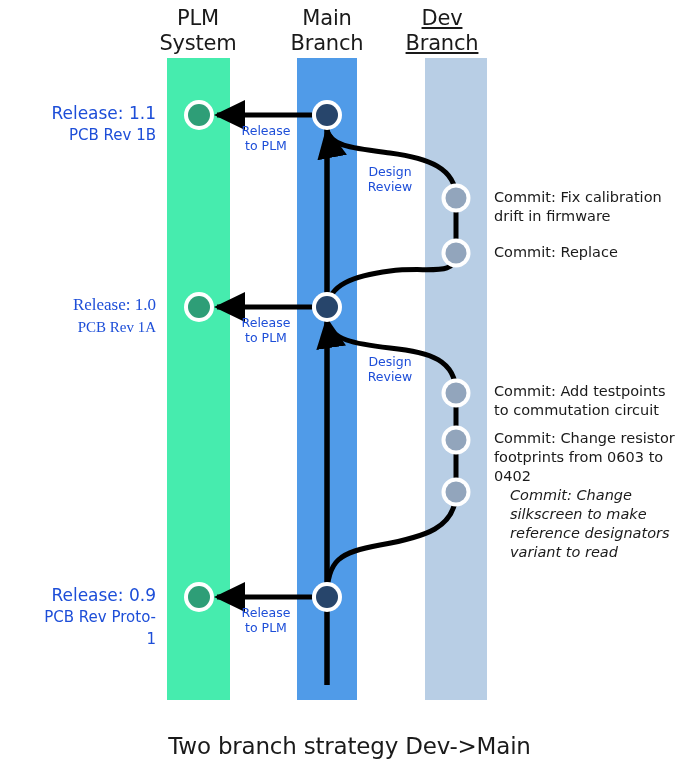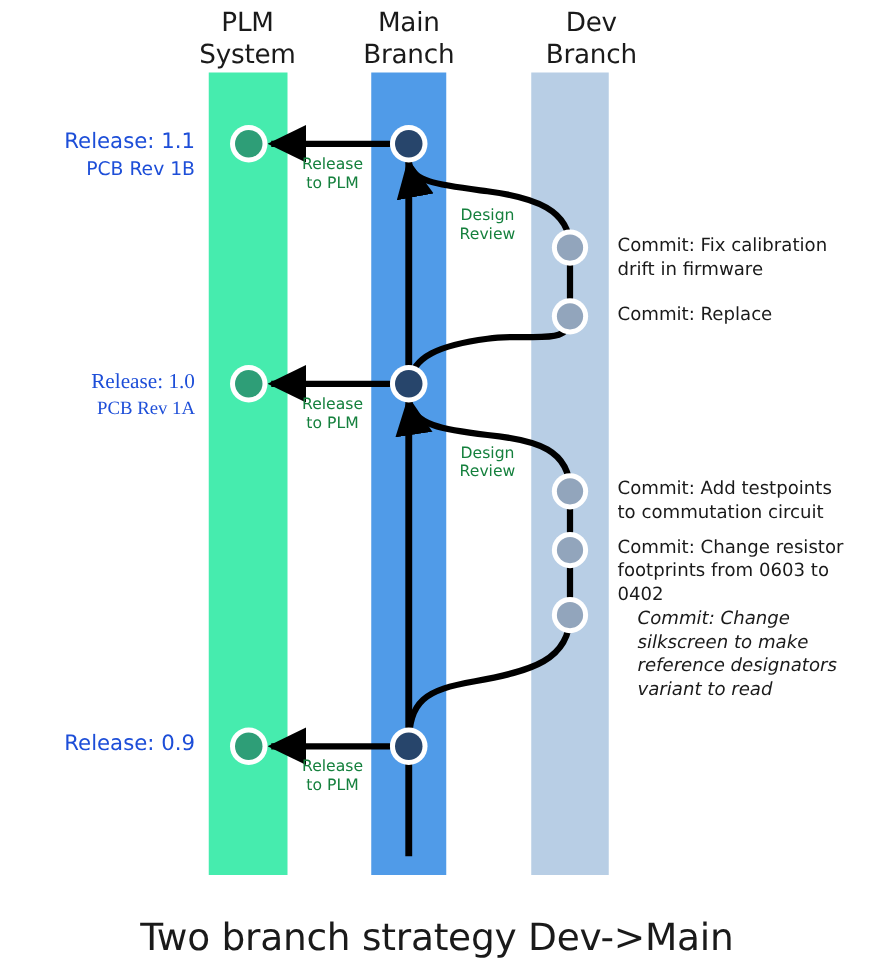--- a/index.html
+++ b/index.html
@@ -28,34 +28,34 @@
     font-size:17px;
     line-height:22px;
     color:#1d4ed8;
   }
   .rel-label .sub{font-size:15px;display:block;padding-left:41px;}
   .small-note{
     position:absolute;
     text-align:center;
     font-size:12.5px;
     line-height:15px;
-    color:#15803d;
+    color:#1d4ed8;
   }
   .commit-label{
     position:absolute;
     text-align:left;
     font-size:14.5px;
     line-height:19px;
     color:#1a1a1a;
   }
   .diagram-title{
     position:absolute;
     width:699px;
     text-align:center;
-    font-size:30px;
+    font-size:23px;
     color:#1a1a1a;
     letter-spacing:-0.2px;
   }
 </style>
 </head>
 <body>
 
 <div id="stage">
 
   <svg id="canvas" viewBox="0 0 699 784">
@@ -114,35 +114,36 @@
   </svg>
 
   <div class="lane-title" style="left:148px;top:6px;width:100px;">
     <span>PLM</span><br>
     <span>System</span>
   </div>
   <div class="lane-title" style="left:277px;top:6px;width:100px;">
     <span>Main</span><br>
     <span>Branch</span>
   </div>
-  <div class="lane-title" style="left:423px;top:6px;width:100px;">
+  <div class="lane-title" style="left:392px;top:6px;width:100px;text-decoration:underline;">
     <span>Dev</span><br>
     <span>Branch</span>
   </div>
 
   <div class="rel-label" style="left:0px;top:102px;width:156px;">
     <span>Release: 1.1</span>
     <span class="sub">PCB Rev 1B</span>
   </div>
   <div class="rel-label" style="left:0px;top:294px;width:156px;font-family:Liberation Serif, serif;">
     <span>Release: 1.0</span>
     <span class="sub">PCB Rev 1A</span>
   </div>
   <div class="rel-label" style="left:0px;top:584px;width:156px;">
     <span>Release: 0.9</span>
+    <span class="sub">PCB Rev Proto-1</span>
   </div>
 
   <div class="small-note" style="left:232px;top:123px;width:68px;">
     <span>Release</span><br>
     <span>to PLM</span>
   </div>
   <div class="small-note" style="left:232px;top:315px;width:68px;">
     <span>Release</span><br>
     <span>to PLM</span>
   </div>

